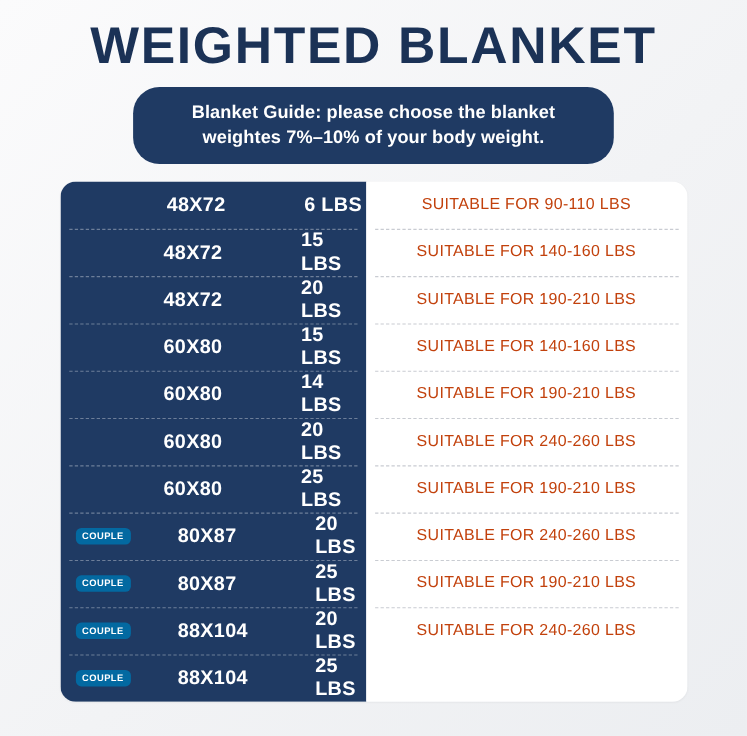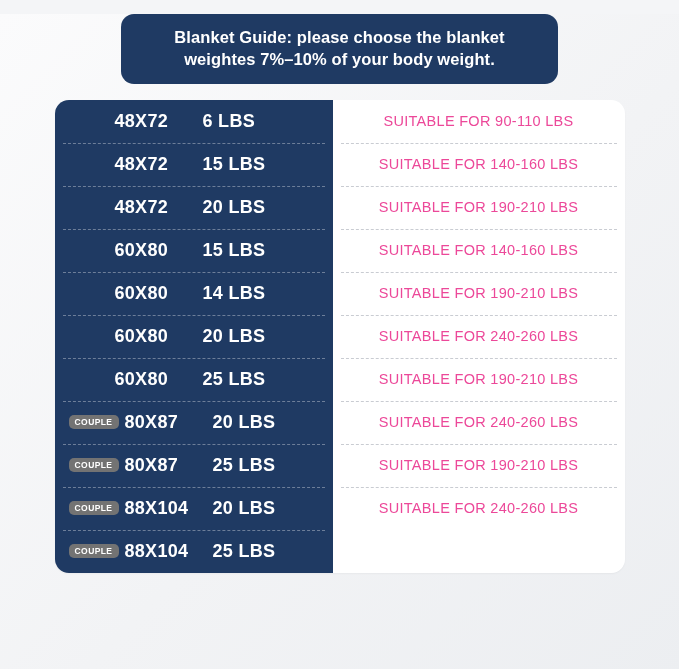--- a/index.html
+++ b/index.html
@@ -27,21 +27,21 @@
     font-weight: 700;
     letter-spacing: 1.5px;
     padding-top: 16px;
     line-height: 1.05;
     font-family: "Liberation Sans", sans-serif;
   }
   .guide-box {
     margin: 14px auto 0 auto;
     width: 437px;
     background: #1f3a63;
-    border-radius: 13px;
+    border-radius: 24px;
     padding: 12px 18px 13px 18px;
     box-sizing: border-box;
   }
   .guide-text {
     color: #ffffff;
     font-size: 16.5px;
     font-weight: 700;
     line-height: 1.35;
     text-align: center;
     letter-spacing: 0.1px;
@@ -62,39 +62,40 @@
   .col-right {
     flex: 1 1 auto;
     background: #ffffff;
   }
   .row {
     height: 43px;
     display: flex;
     align-items: center;
     position: relative;
     box-sizing: border-box;
+    gap: 37px;
   }
   .col-left .row {
     justify-content: flex-start;
     padding-left: 14px;
   }
   .col-left .row + .row::before,
   .col-right .row + .row::before {
     content: "";
     position: absolute;
     top: 0;
     left: 8px;
     right: 8px;
     border-top: 1px dashed rgba(255,255,255,0.35);
   }
   .col-right .row + .row::before {
     border-top: 1px dashed #c9ccd2;
   }
   .badge {
-    background: #737373;
+    background: #0369a1;
     color: #ffffff;
     font-size: 8.5px;
     font-weight: 700;
     letter-spacing: 0.4px;
     border-radius: 5px;
     padding: 3px 5px 3px 5px;
     line-height: 1;
     margin-right: 6px;
     display: inline-block;
     min-width: 40px;
@@ -115,31 +116,32 @@
   }
   .weight {
     color: #ffffff;
     font-size: 18px;
     font-weight: 700;
     letter-spacing: 0.3px;
   }
   .suitable {
     width: 100%;
     text-align: center;
-    color: #ec4899;
+    color: #c2410c;
     font-size: 14.5px;
     font-weight: 400;
     letter-spacing: 0.3px;
   }
 </style>
 </head>
 <body>
 
 <div class="page">
 
+  <div class="title">WEIGHTED BLANKET</div>
 
   <div class="guide-box">
     <div class="guide-text">Blanket Guide: please choose the blanket weightes 7%–10% of your body weight.</div>
   </div>
 
   <div class="table-wrap">
     <div class="col-left">
         <div class="row">
           <span class="badge-spacer"></span>
           <span class="size">48X72</span>

